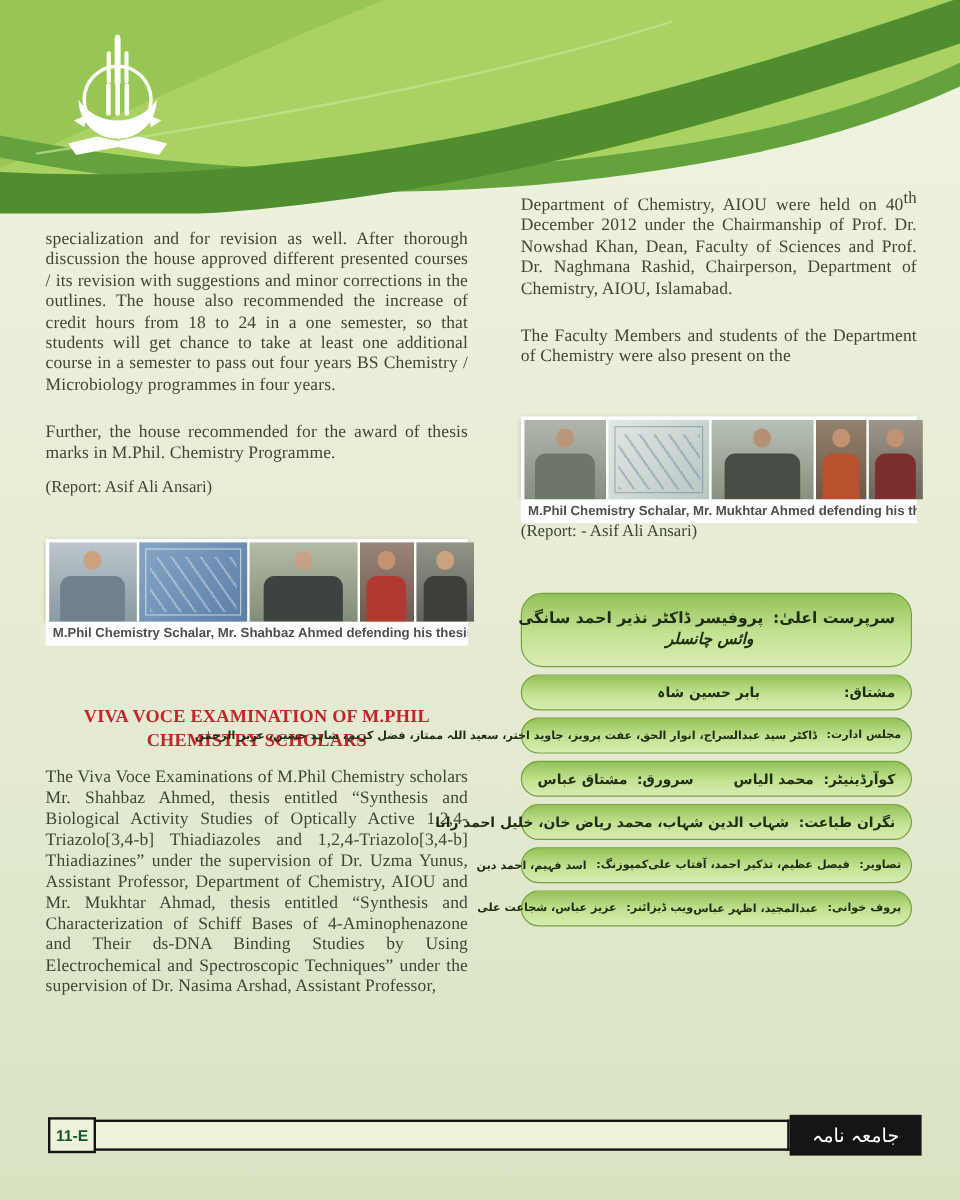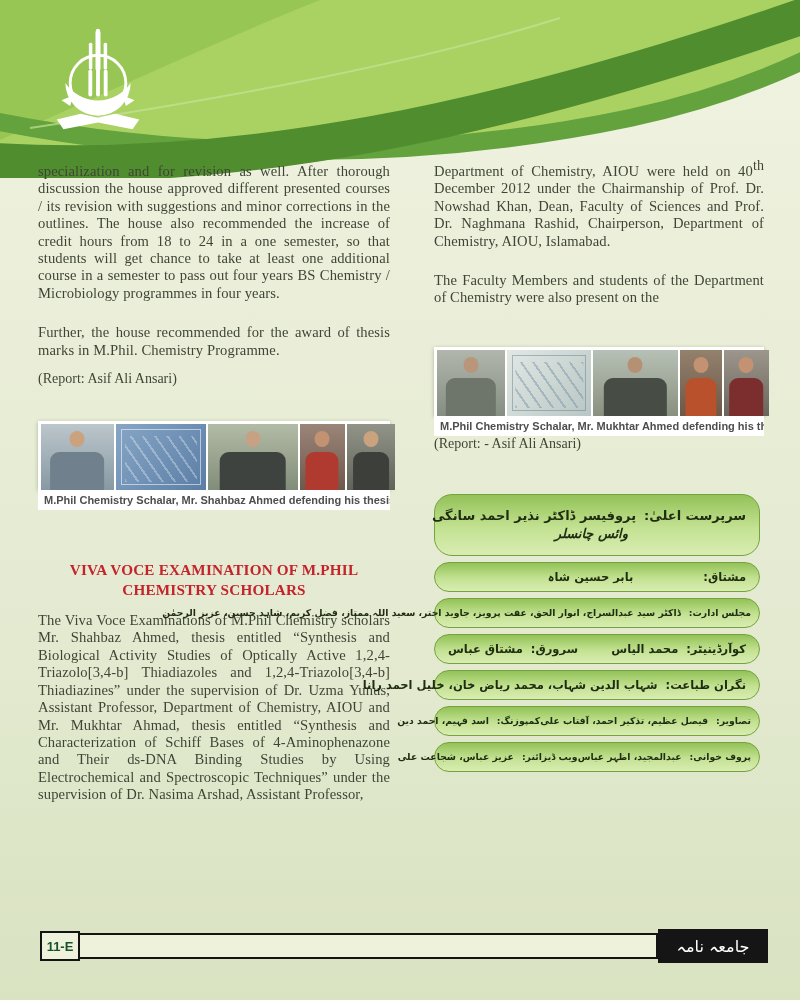--- a/index.html
+++ b/index.html
@@ -8,21 +8,21 @@
     background:linear-gradient(180deg,#f0f3e0 0%,#eaeeD8 35%,#e3ead0 65%,#d9e2c1 100%);
     font-family:"Liberation Serif",serif;color:#3f4536;
   }
   
   .header{position:absolute;top:0;left:0;width:800px;height:178px;}
   .header svg{display:block;}
   .logo{position:absolute;left:50px;top:26px;width:96px;height:118px;}
   
   .content{position:absolute;top:163px;left:38px;width:730px;display:flex;gap:44px;}
   .col{display:block;}
-  .col.left{width:352px;}
+  .col.left{width:352px;margin-top:28px;}
   .col.right{width:330px;}
   p.body-text{
     margin:0 0 22px 0;font-size:14.6px;line-height:17.4px;text-align:justify;
     color:#3f4536;letter-spacing:.1px;
   }
   sup{font-size:14px;line-height:0;}
   .report{font-size:14px;padding-right:14px;margin:0 0 0 0;color:#3f4536;}
   
   figure.photo-block{margin:34px 0 0 0;padding:0;}
   .photo{

